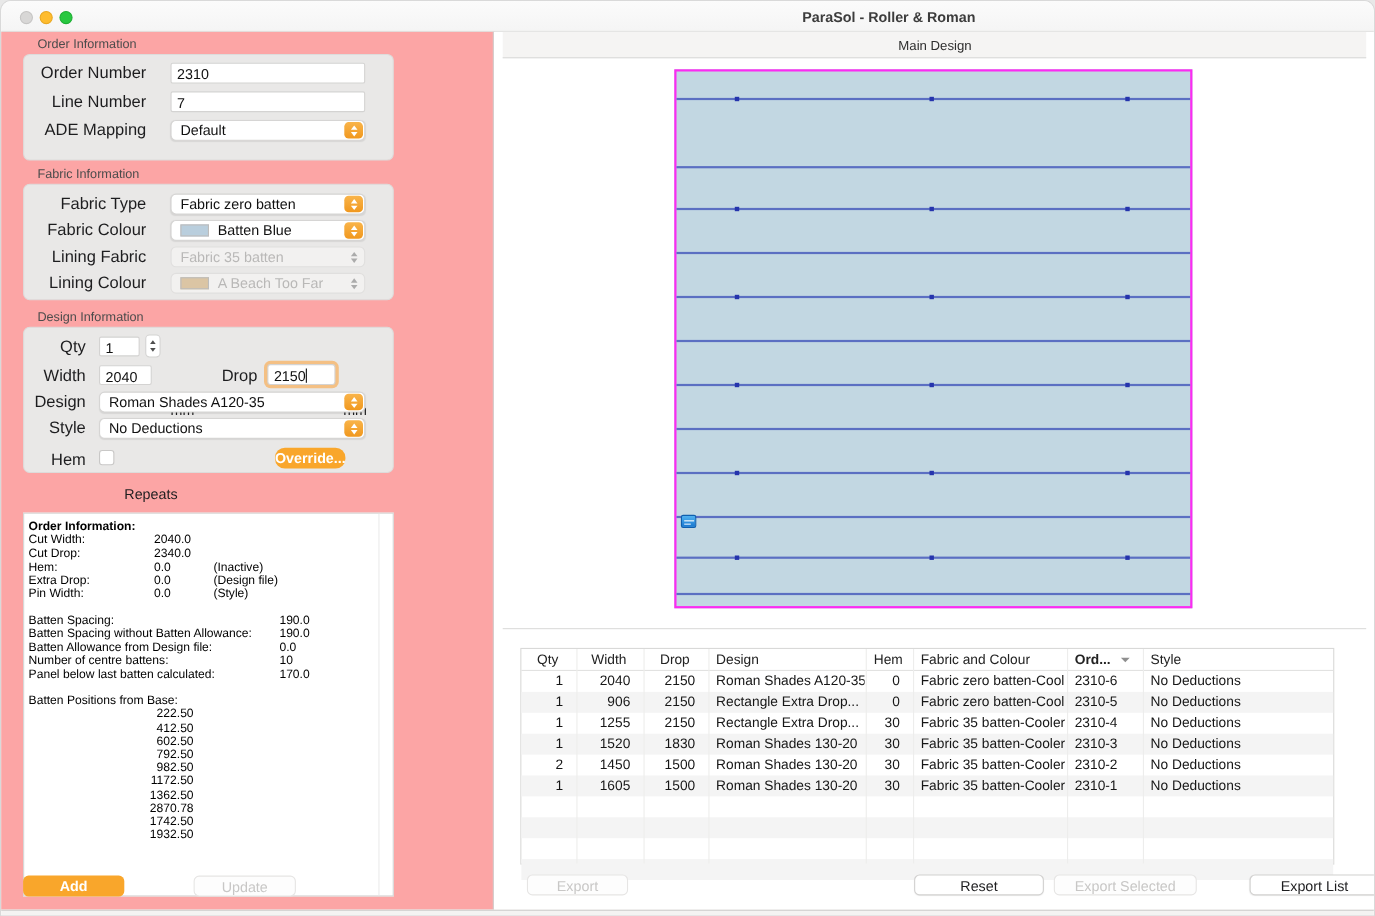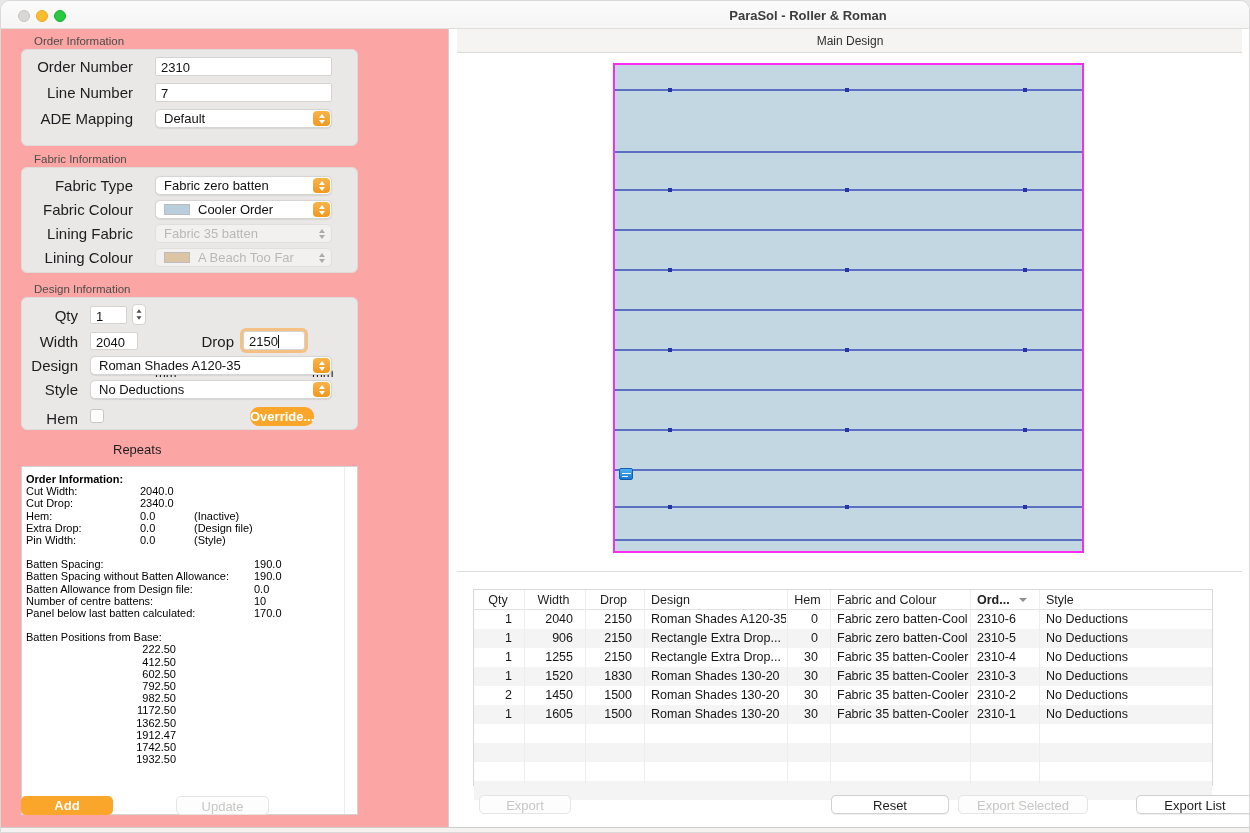--- a/index.html
+++ b/index.html
@@ -133,21 +133,21 @@
       <span class="flabel" style="left:0;top:9px;width:111px;">Fabric Type</span>
       <div class="popup" style="left:133px;top:8px;width:177px;height:19px;">
         <span>Fabric zero batten</span>
         <span class="cap">
             <i class="chev-up"></i>
             <i class="chev-down"></i>
           </span>
       </div>
       <span class="flabel" style="left:0;top:33px;width:111px;">Fabric Colour</span>
       <div class="popup" style="left:133px;top:32px;width:177px;height:19px;">
-        <span class="swatch" id="fabric-swatch" style="background: rgb(185, 206, 221);"></span><span>Cooler Order</span>
+        <span class="swatch" id="fabric-swatch" style="background: rgb(185, 206, 221);"></span><span>Batten Blue</span>
         <span class="cap">
             <i class="chev-up"></i>
             <i class="chev-down"></i>
           </span>
       </div>
       <span class="flabel" style="left:0;top:57px;width:111px;">Lining Fabric</span>
       <div class="popup disabled" style="left:133px;top:56px;width:177px;height:19px;">
         <span>Fabric 35 batten</span>
         <span class="cap">
             <i class="chev-up"></i>
@@ -226,21 +226,21 @@
       <div class="blank"></div>
       <div class="irow">Batten Positions from Base:</div>
       <div id="batten-positions">
           <div class="bpos">222.50</div>
           <div class="bpos">412.50</div>
           <div class="bpos">602.50</div>
           <div class="bpos">792.50</div>
           <div class="bpos">982.50</div>
           <div class="bpos">1172.50</div>
           <div class="bpos">1362.50</div>
-          <div class="bpos">1912.47</div>
+          <div class="bpos">2870.78</div>
           <div class="bpos">1742.50</div>
           <div class="bpos">1932.50</div>
         </div>
       <span class="gutter" style="border-left:1px solid #ececeb;"></span>
     </div>
 
     <div class="btn orange" style="left:20px;top:767px;width:92px;">Add</div>
     <div class="btn disabled" style="left:175px;top:767px;width:93px;">Update</div>
   </div>
 

